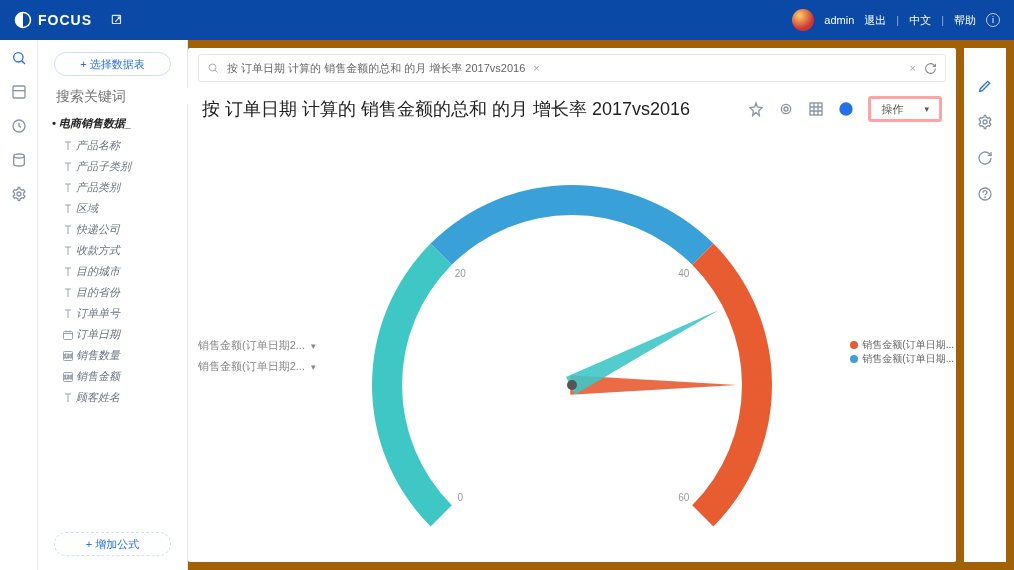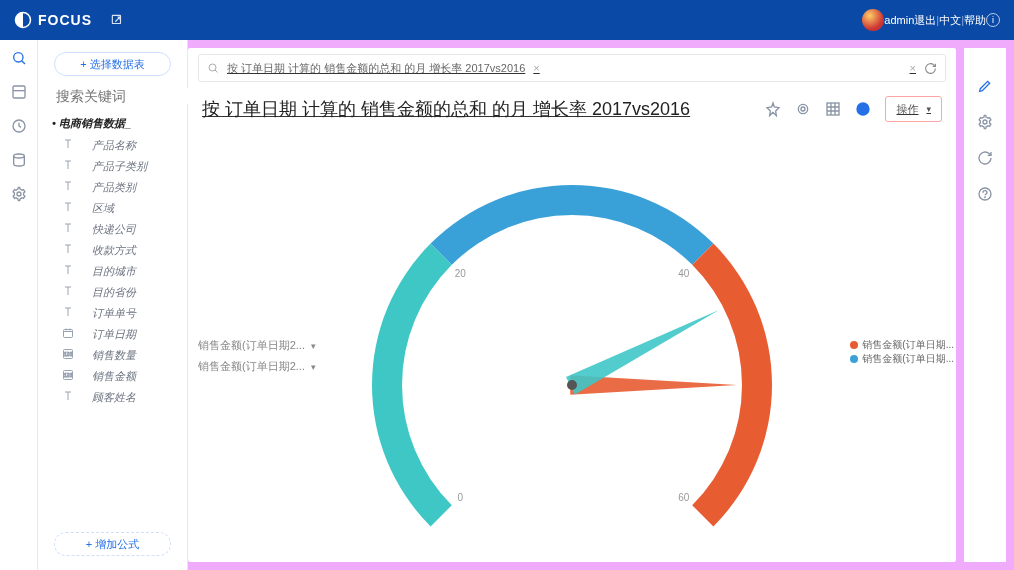--- a/index.html
+++ b/index.html
@@ -4,57 +4,57 @@
 <style>
   * { box-sizing: border-box; margin: 0; padding: 0; }
   body { font-family: -apple-system, "Segoe UI", "PingFang SC", "Microsoft YaHei", sans-serif; font-size: 12px; color: #333; background: #f5f6f8; }
   .app { width: 1014px; height: 570px; display: flex; flex-direction: column; overflow: hidden; }
 
   
   .topbar { height: 40px; background: #0a4aa6; color: #fff; display: flex; align-items: center; padding: 0 14px; }
   .brand { display: flex; align-items: center; gap: 6px; font-weight: 600; font-size: 14px; letter-spacing: 1px; }
   .brand svg { width: 18px; height: 18px; }
   .topbar .open-icon { margin-left: 18px; opacity: .85; display:flex; }
-  .topbar-right { margin-left: auto; display: flex; align-items: center; gap: 0; font-size: 11px; }
+  .topbar-right { margin-left: auto; display: flex; align-items: center; gap: 10px; font-size: 11px; }
   .avatar { width: 22px; height: 22px; border-radius: 50%; background: radial-gradient(circle at 35% 30%, #ffcc66, #cc3333 65%); }
   .sep { opacity: .5; }
   .help-dot { width: 14px; height: 14px; border: 1px solid rgba(255,255,255,.7); border-radius: 50%; display:inline-flex; align-items:center; justify-content:center; font-size:9px; }
 
   
   .body { flex: 1; display: flex; min-height: 0; }
 
   
   .rail { width: 38px; background: #fff; border-right: 1px solid #e6e8ec; display: flex; flex-direction: column; align-items: center; padding-top: 10px; gap: 18px; color: #8a94a6; }
   .rail .ic { width: 16px; height: 16px; display:flex; align-items:center; justify-content:center; cursor: pointer; }
   .rail .ic.active { color: #2570e6; }
 
   
   .sidebar { width: 150px; background: #fff; border-right: 1px solid #e6e8ec; display: flex; flex-direction: column; }
   .select-src { margin: 12px 16px 8px; border: 1px solid #cfe0ff; color: #2570e6; border-radius: 13px; height: 24px; display:flex; align-items:center; justify-content:center; font-size:11px; cursor:pointer; }
   .search-wrap { margin: 4px 12px 8px; display:flex; align-items:center; gap:6px; color:#b6bcc8; font-size:11px; }
   .search-wrap input { border:none; outline:none; flex:1; font-size:14px; color:#666; }
   .tree { flex:1; overflow:auto; padding: 0 6px 6px 14px; font-size: 11px; color:#555;font-style:italic; }
   .tree-root { font-weight:600; color:#222; padding: 4px 0; }
-  .tree-item { display:flex; gap:18px; padding: 3px 0 3px 10px; color:#6b7380; cursor: default; }
+  .tree-item { display:flex; align-items:center; gap:2px; padding: 3px 0 3px 10px; color:#6b7380; cursor: default; }
   .tree-item svg { flex:0 0 12px; }
   .add-formula { margin: 8px 16px 14px; border: 1px dashed #cfe0ff; color:#2570e6; border-radius:13px; height:24px; display:flex; align-items:center; justify-content:center; font-size:11px; cursor:pointer; }
 
   
-  .main { flex:1; display:flex; min-width:0; background:#f0abfc;text-decoration:underline; }
+  .main { flex:1; display:flex; min-width:0; background:#a16207; }
   .main-inner { flex:1; display:flex; flex-direction:column; background:#fff; margin: 8px 0 8px 0; border-radius: 2px; min-width:0; }
   .querybar { display:flex; align-items:center; height:28px; margin: 6px 10px 0; border:1px solid #e6e8ec; border-radius:3px; padding: 0 8px; font-size:11px; color:#888; gap:8px; }
   .querybar .chip { color:#666; }
   .querybar .x { color:#aaa; cursor:pointer; }
   .querybar .spacer { flex:1; }
   .titlebar { display:flex; align-items:center; padding: 14px 14px 6px 14px; gap:12px; }
   .titlebar h1 { font-size: 18px; font-weight: 500; color:#222; flex:1; }
   .toolbar { display:flex; align-items:center; gap:14px; color:#8a94a6; }
   .toolbar .ic { cursor:pointer; display:flex; }
   .toolbar .ic.active { color:#2570e6; }
-  .ops-btn { border:1px solid #fca5a5; border-radius:3px; height:26px; padding:0 10px; display:flex; align-items:center; gap:8px; font-size:11px; color:#555; cursor:pointer; }
+  .ops-btn { border:3px solid #fca5a5; border-radius:3px; height:26px; padding:0 10px; display:flex; align-items:center; gap:21px; font-size:11px; color:#555; cursor:pointer; }
 
   .chart-area { flex:1; display:flex; position:relative; min-height:0; }
   .field-chips { position:absolute; left:10px; top:210px; font-size:11px; color:#888; display:flex; flex-direction:column; gap:6px; }
   .field-chips .chip { display:flex; align-items:center; gap:6px; cursor:pointer; }
   .field-chips .chev { font-size:9px; }
 
   .gauge-wrap { flex:1; display:flex; align-items:center; justify-content:center; position:relative; }
   svg.gauge { width: 520px; height: 420px; }
   .tick-label { font-size: 10px; fill:#999; }
 

